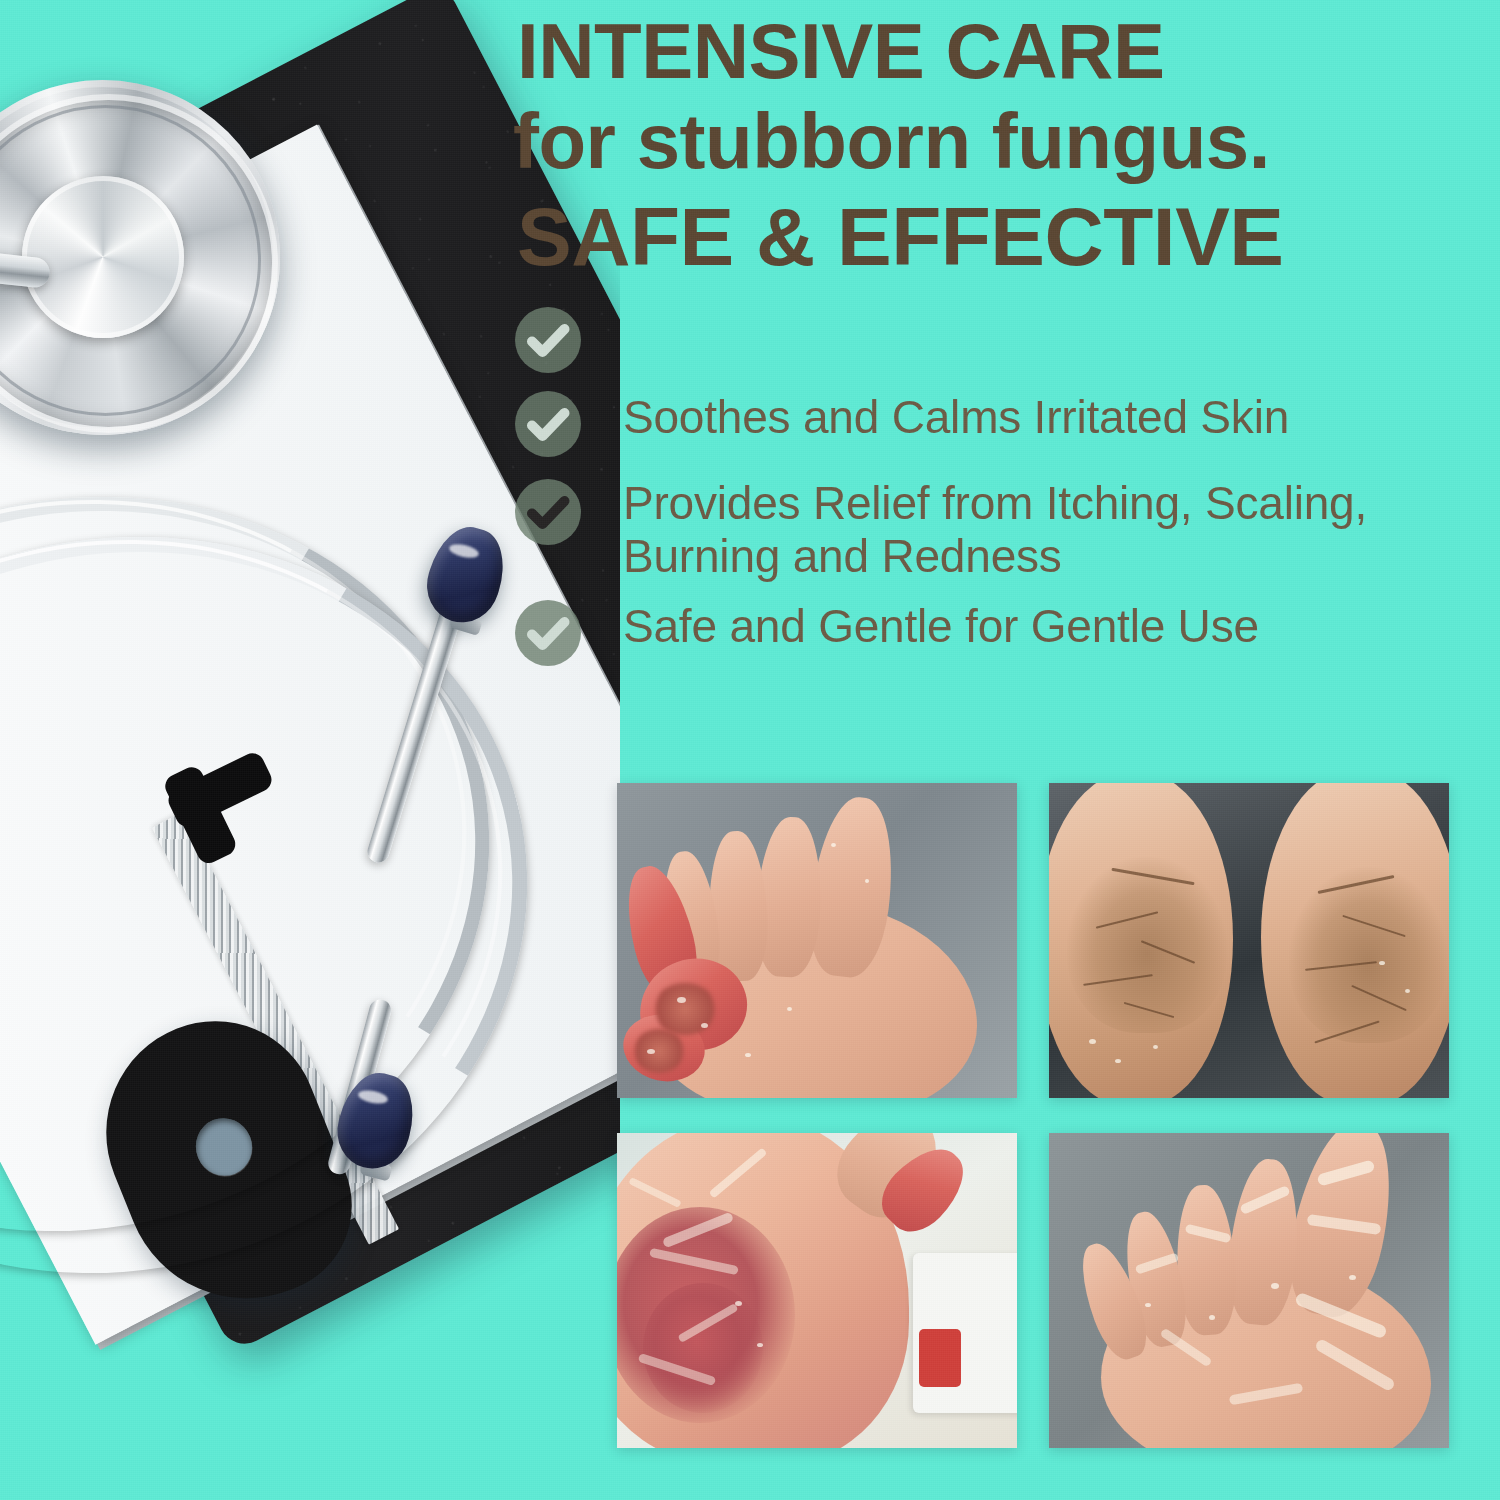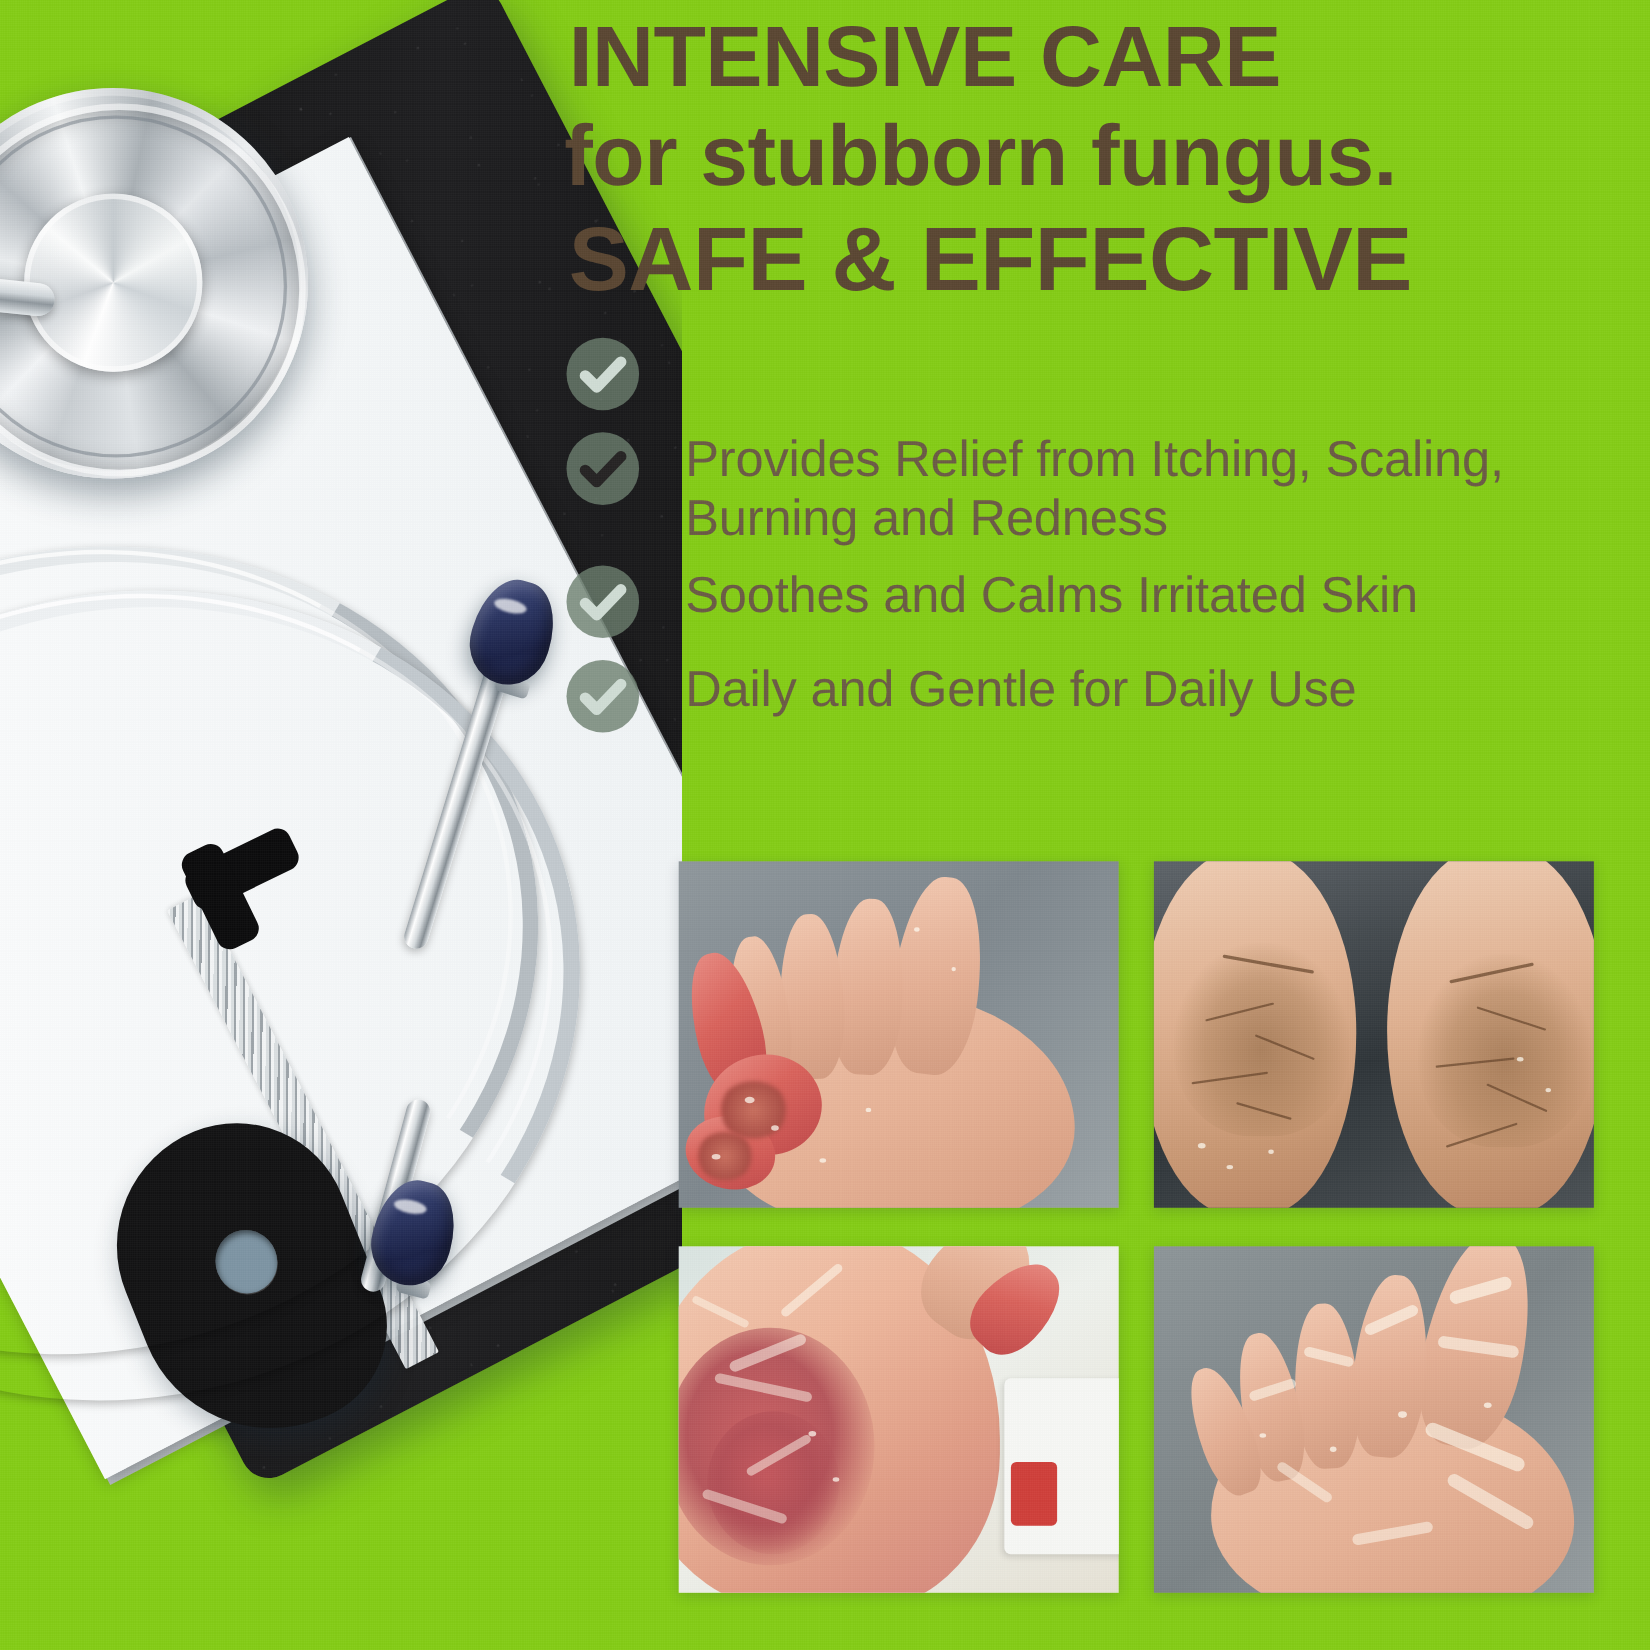--- a/index.html
+++ b/index.html
@@ -1,19 +1,19 @@
 <!DOCTYPE html>
 <html><head>
 <meta charset="utf-8">
 <style>
   html,body{margin:0;padding:0;background:#fff;}
   body{font-family:"Liberation Sans",sans-serif;}
 
   #stage{position:relative;width:1500px;height:1500px;overflow:hidden;
-         background:#84cc16;}
+         background:#5eead4;}
 
   
   .grain{position:absolute;inset:0;pointer-events:none;opacity:.35;
          background-image:
            repeating-linear-gradient(0deg,rgba(255,255,255,.05) 0 1px,rgba(0,0,0,.02) 1px 2px),
            repeating-linear-gradient(90deg,rgba(255,255,255,.04) 0 1px,rgba(0,0,0,.015) 1px 2px);}
 
   
   #scene{position:absolute;left:0;top:0;width:620px;height:1500px;overflow:hidden;}
 
@@ -250,44 +250,44 @@
 
       <div class="bullet">
         <span class="badge" style="top:2px">
           <svg width="66" height="66" viewBox="0 0 66 66">
             <path d="M17 34.5 L27.5 45 L49.5 22" fill="none" stroke="#cfdcd4" stroke-width="10" stroke-linecap="round" stroke-linejoin="round"></path>
           </svg>
         </span>
       </div>
 
       <div class="bullet">
+        <span class="badge" style="top:0px">
+          <svg width="66" height="66" viewBox="0 0 66 66">
+            <path d="M17 34.5 L27.5 45 L49.5 22" fill="none" stroke="#cfdcd4" stroke-width="10" stroke-linecap="round" stroke-linejoin="round"></path>
+          </svg>
+        </span>
+        <div class="btext">Soothes and Calms Irritated Skin</div>
+      </div>
+
+      <div class="bullet">
         <span class="badge" style="top:2px">
           <svg width="66" height="66" viewBox="0 0 66 66">
             <path d="M17 34.5 L27.5 45 L49.5 22" fill="none" stroke="#262424" stroke-width="10" stroke-linecap="round" stroke-linejoin="round"></path>
           </svg>
         </span>
         <div class="btext">Provides Relief from Itching, Scaling, Burning and Redness</div>
       </div>
 
       <div class="bullet">
         <span class="badge" style="top:0px">
           <svg width="66" height="66" viewBox="0 0 66 66">
             <path d="M17 34.5 L27.5 45 L49.5 22" fill="none" stroke="#cfdcd4" stroke-width="10" stroke-linecap="round" stroke-linejoin="round"></path>
           </svg>
         </span>
-        <div class="btext">Soothes and Calms Irritated Skin</div>
-      </div>
-
-      <div class="bullet">
-        <span class="badge" style="top:0px">
-          <svg width="66" height="66" viewBox="0 0 66 66">
-            <path d="M17 34.5 L27.5 45 L49.5 22" fill="none" stroke="#cfdcd4" stroke-width="10" stroke-linecap="round" stroke-linejoin="round"></path>
-          </svg>
-        </span>
-        <div class="btext">Daily and Gentle for Daily Use</div>
+        <div class="btext">Safe and Gentle for Gentle Use</div>
       </div>
     </div>
 
     <div id="grid">
 
       <div class="cell" id="c1">
         <div class="sole" style="left:30px;top:118px;width:330px;height:215px;"></div>
         <div class="toe skin" style="left:196px;top:14px;width:78px;height:180px;transform:rotate(7deg);"></div>
         <div class="toe skin" style="left:140px;top:34px;width:64px;height:160px;transform:rotate(3deg);"></div>
         <div class="toe skin" style="left:92px;top:48px;width:58px;height:150px;transform:rotate(-2deg);"></div>

